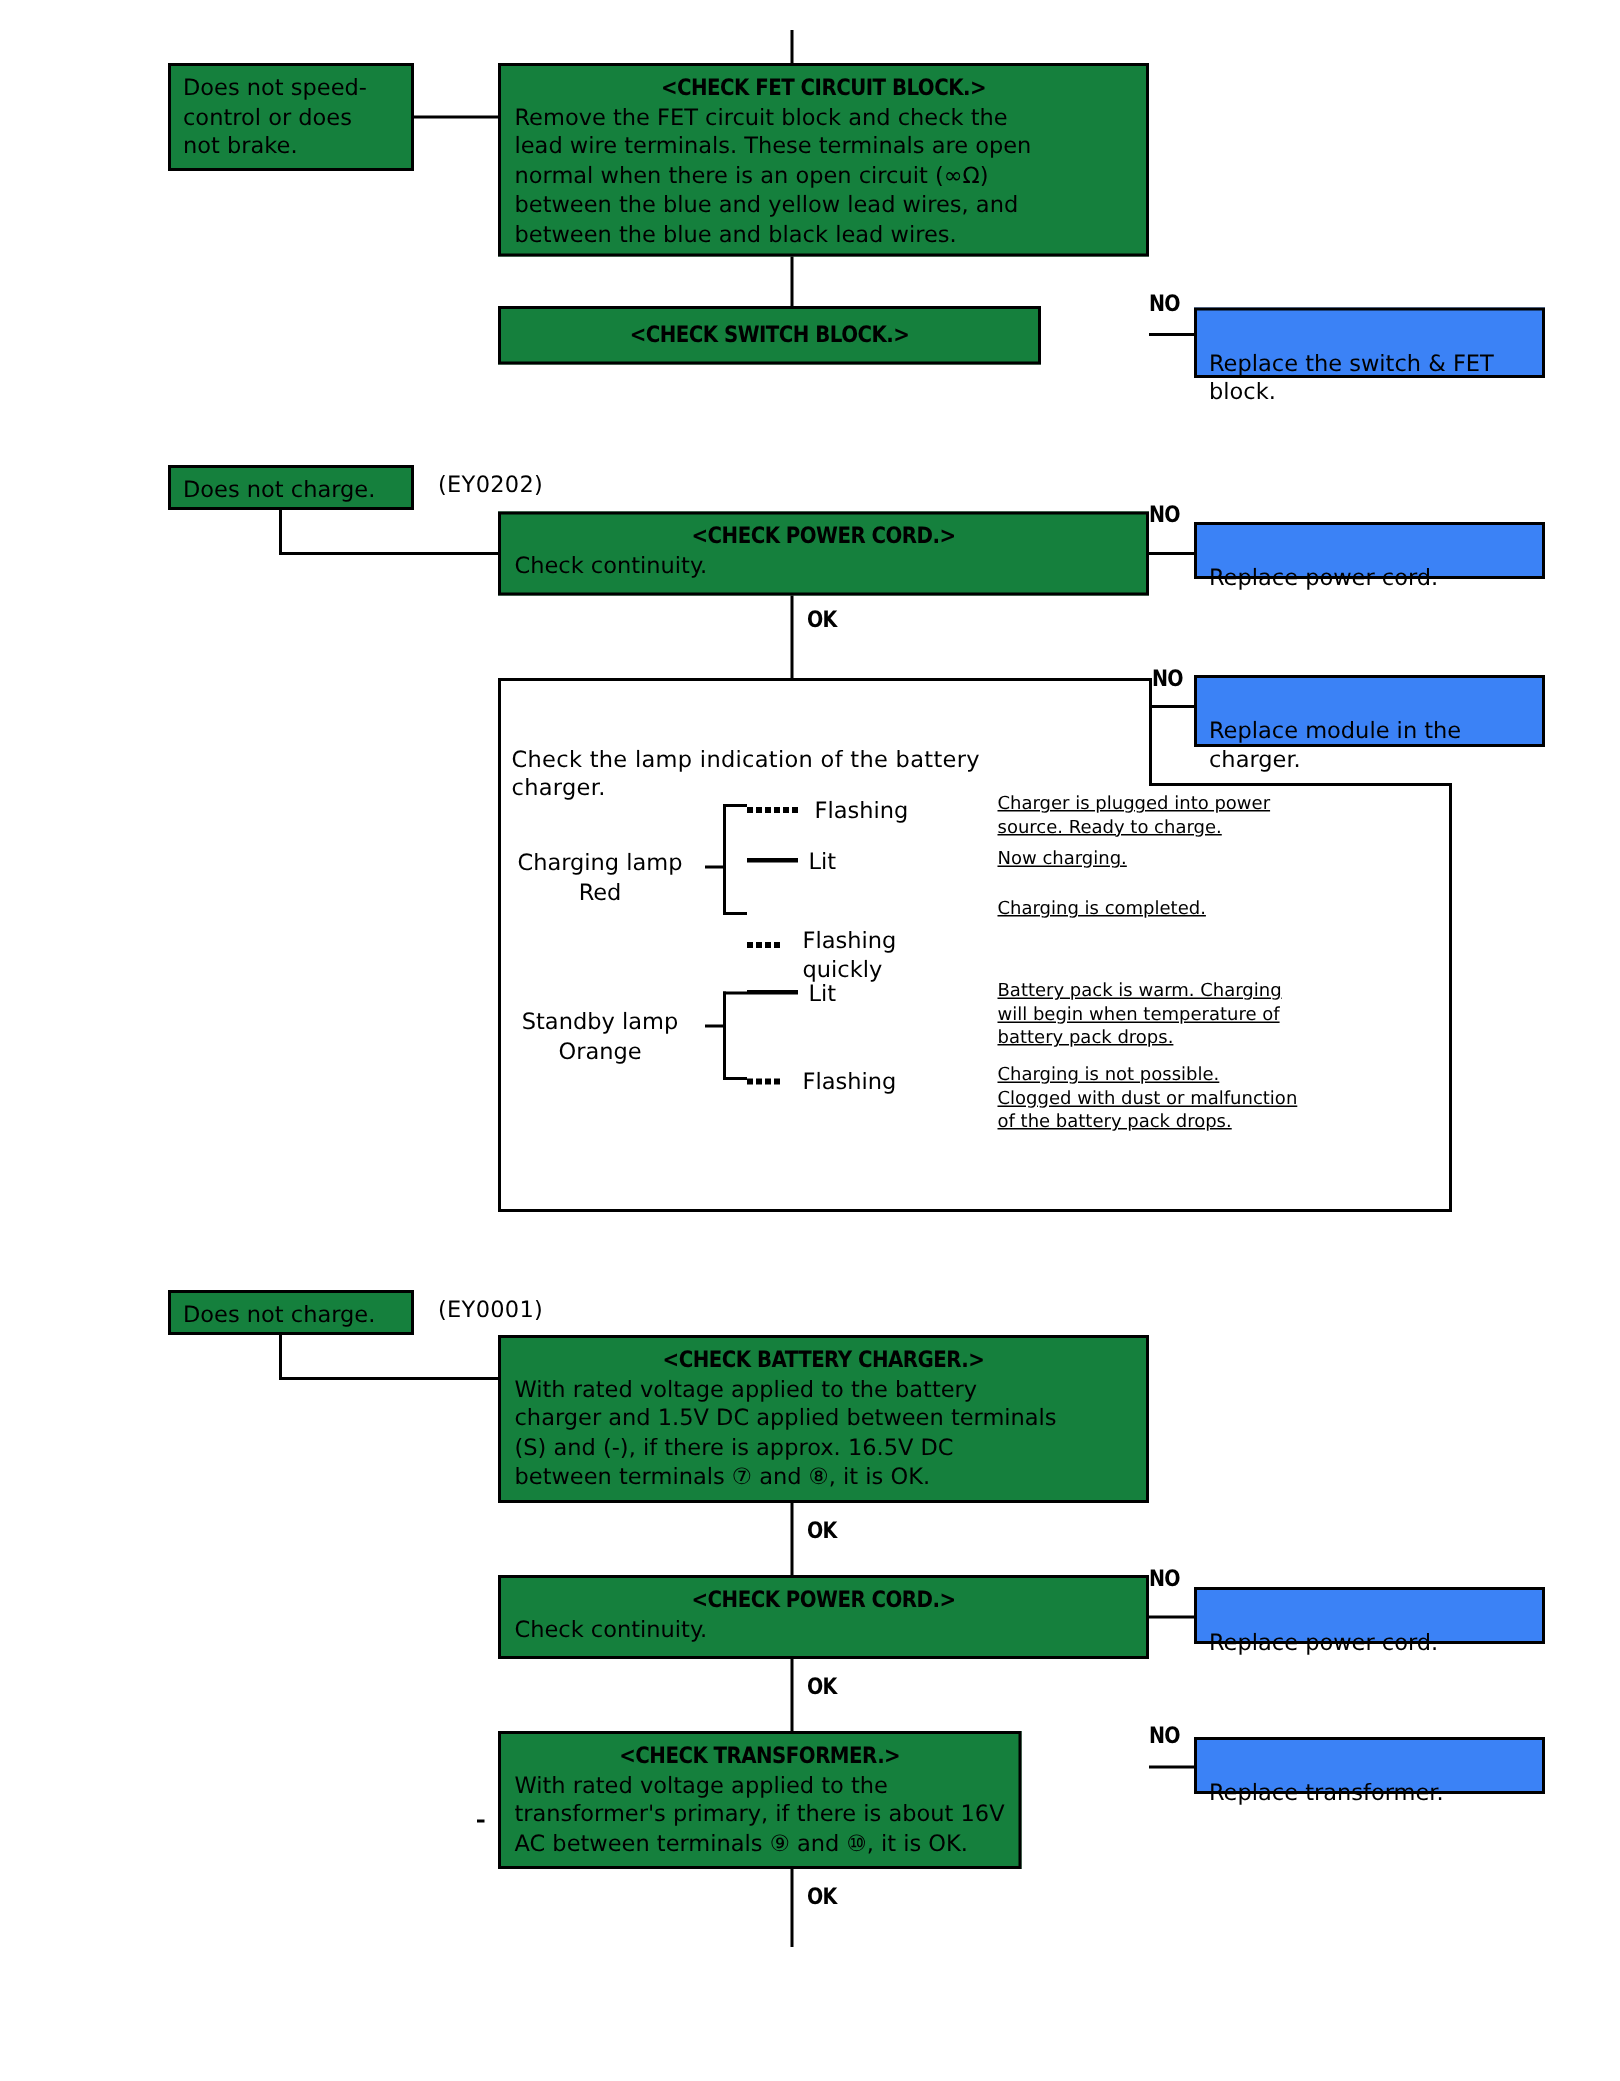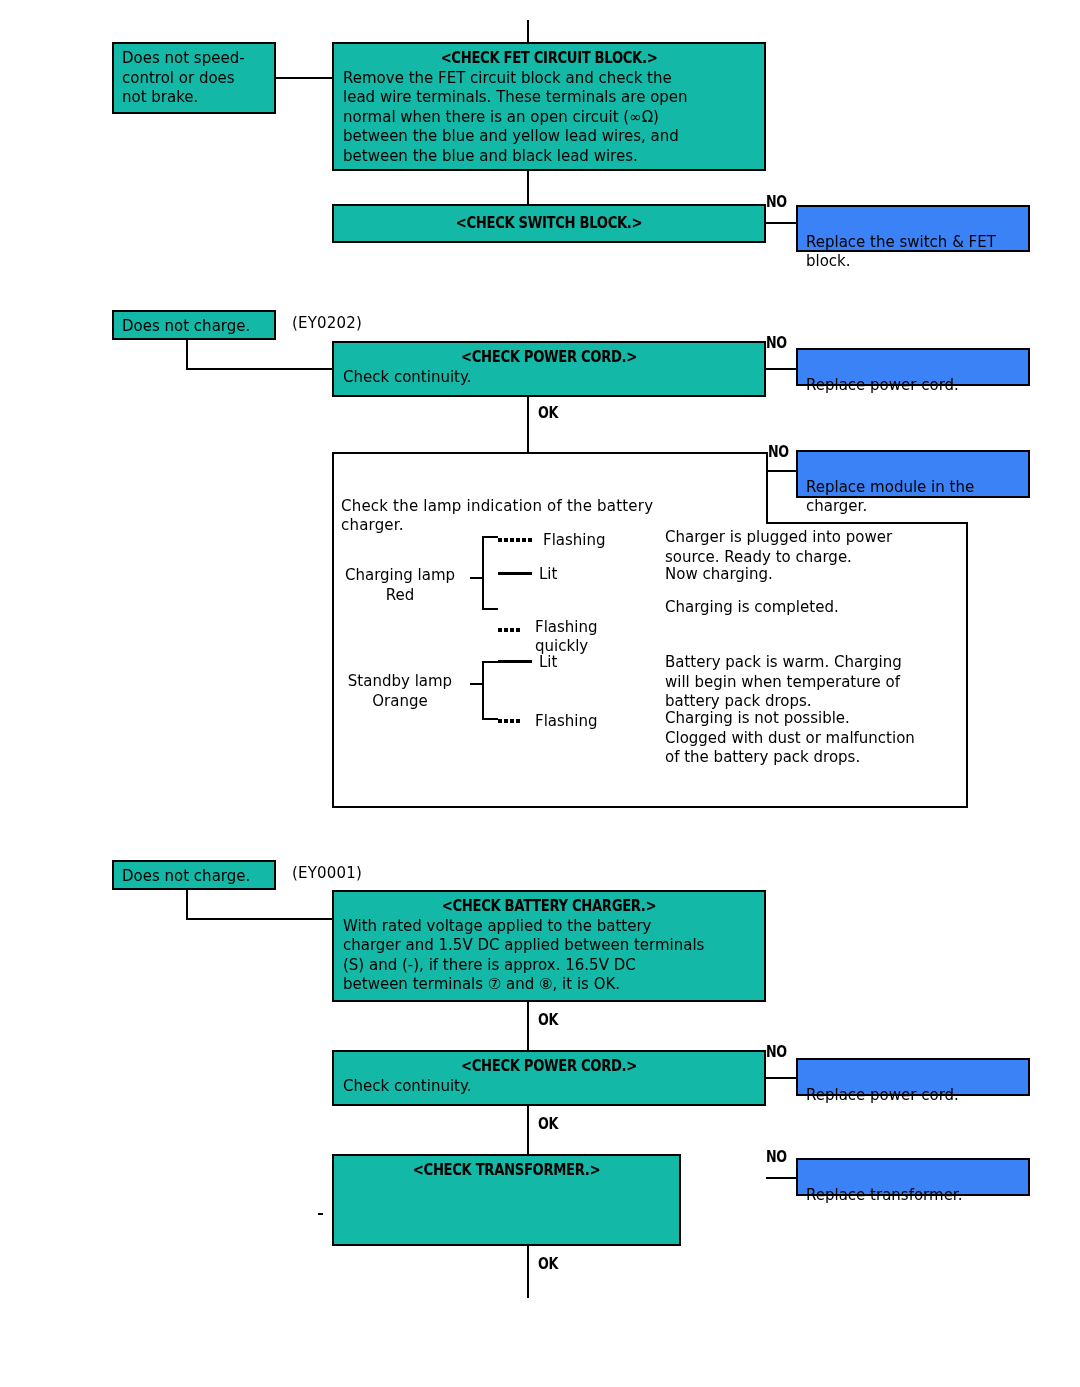--- a/index.html
+++ b/index.html
@@ -17,21 +17,21 @@
     height: 1387px;
     background: #ffffff;
     overflow: hidden;
   }
 
   
   .box {
     position: absolute;
     box-sizing: border-box;
     border: 2px solid #000;
-    background: #14b8a6;
+    background: #15803d;
     font-size: 15px;
     line-height: 1.30;
     letter-spacing: 0.2px;
   }
   .box .title {
     display: block;
     text-align: center;
     font-weight: bold;
     letter-spacing: -0.4px;
     transform: scaleX(0.88);
@@ -126,22 +126,23 @@
     display: inline-block;
     width: 4px;
     height: 4px;
     background: #000;
     margin-right: 2px;
   }
   .sym-label { }
   .desc {
     position: absolute;
     white-space: pre-line;
-    font-size: 15px;
-    line-height: 1.30;
+    font-size: 12px;
+    line-height: 1.30;
+    text-decoration: underline;
   }
   .note {
     position: absolute;
     white-space: pre-line;
     font-size: 15px;
     line-height: 1.30;
   }
 
   
   .seg {
@@ -168,21 +169,21 @@
     <span class="title">&lt;CHECK FET CIRCUIT BLOCK.&gt;</span>
     <span class="body">Remove the FET circuit block and check the
 lead wire terminals. These terminals are open
 normal when there is an open circuit (∞Ω)
 between the blue and yellow lead wires, and
 between the blue and black lead wires.</span>
   </div>
 
   <div class="line-v" style="left:527px; top:171px; height:33px;"></div>
 
-  <div class="box" style="left:332px; top:204px; width:434px; height:39px; padding:8px 9px;">
+  <div class="box" style="left:332px; top:204px; width:362px; height:39px; padding:8px 9px;">
     <span class="title">&lt;CHECK SWITCH BLOCK.&gt;</span>
   </div>
 
   <div class="line-h" style="left:766px; top:222px; width:30px;"></div>
   <div class="lbl" style="left:766px; top:193px;">NO</div>
 
   <div class="small-box" style="left:796px; top:205px; width:234px; height:47px;">
     <span>Replace the switch &amp; FET
 block.</span>
   </div>
@@ -310,20 +311,23 @@
 
   <div class="small-box" style="left:796px; top:1058px; width:234px; height:38px;">
     <span>Replace power cord.</span>
   </div>
 
   <div class="line-v" style="left:527px; top:1106px; height:48px;"></div>
   <div class="lbl" style="left:538px; top:1115px;">OK</div>
 
   <div class="box" style="left:332px; top:1154px; width:349px; height:92px; padding:5px 9px 4px 9px;">
     <span class="title">&lt;CHECK TRANSFORMER.&gt;</span>
+    <span class="body">With rated voltage applied to the
+transformer's primary, if there is about 16V
+AC between terminals  ⑨ and  ⑩, it is OK.</span>
   </div>
 
   <div class="line-h" style="left:766px; top:1177px; width:30px;"></div>
   <div class="lbl" style="left:766px; top:1148px;">NO</div>
 
   <div class="small-box" style="left:796px; top:1158px; width:234px; height:38px;">
     <span>Replace transformer.</span>
   </div>
 
   <div class="line-v" style="left:527px; top:1246px; height:52px;"></div>

